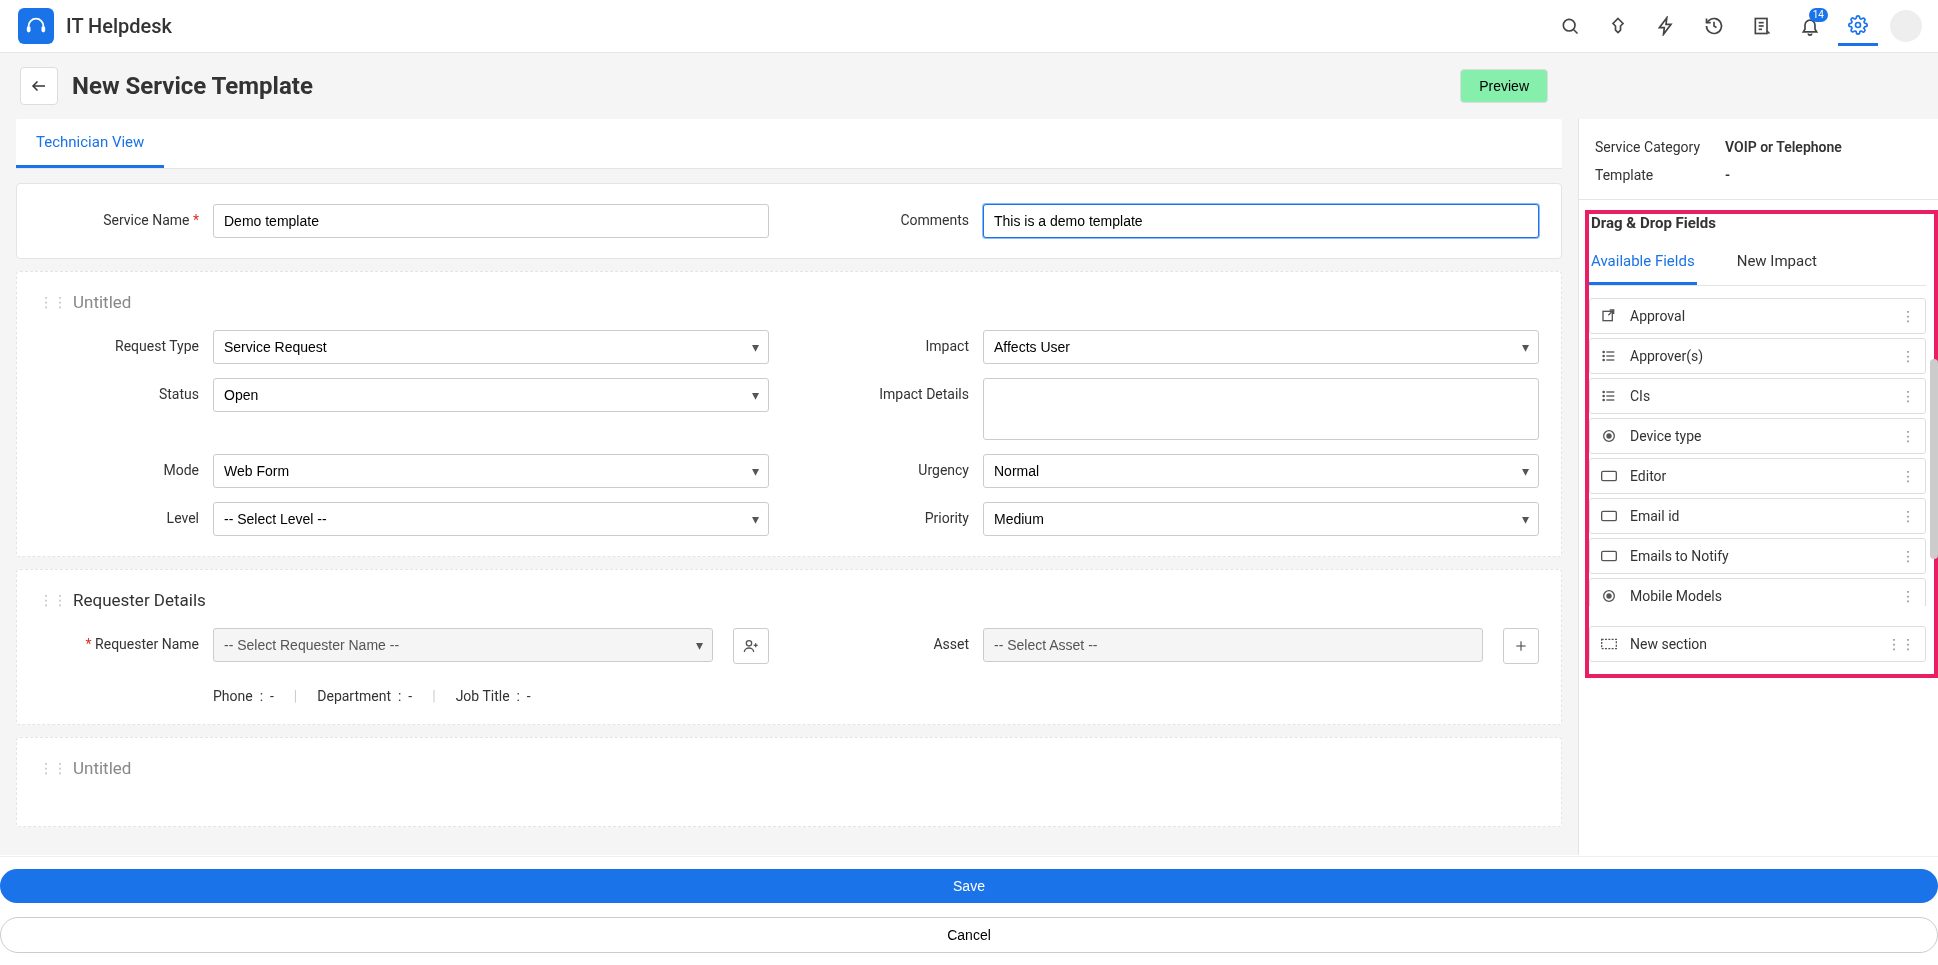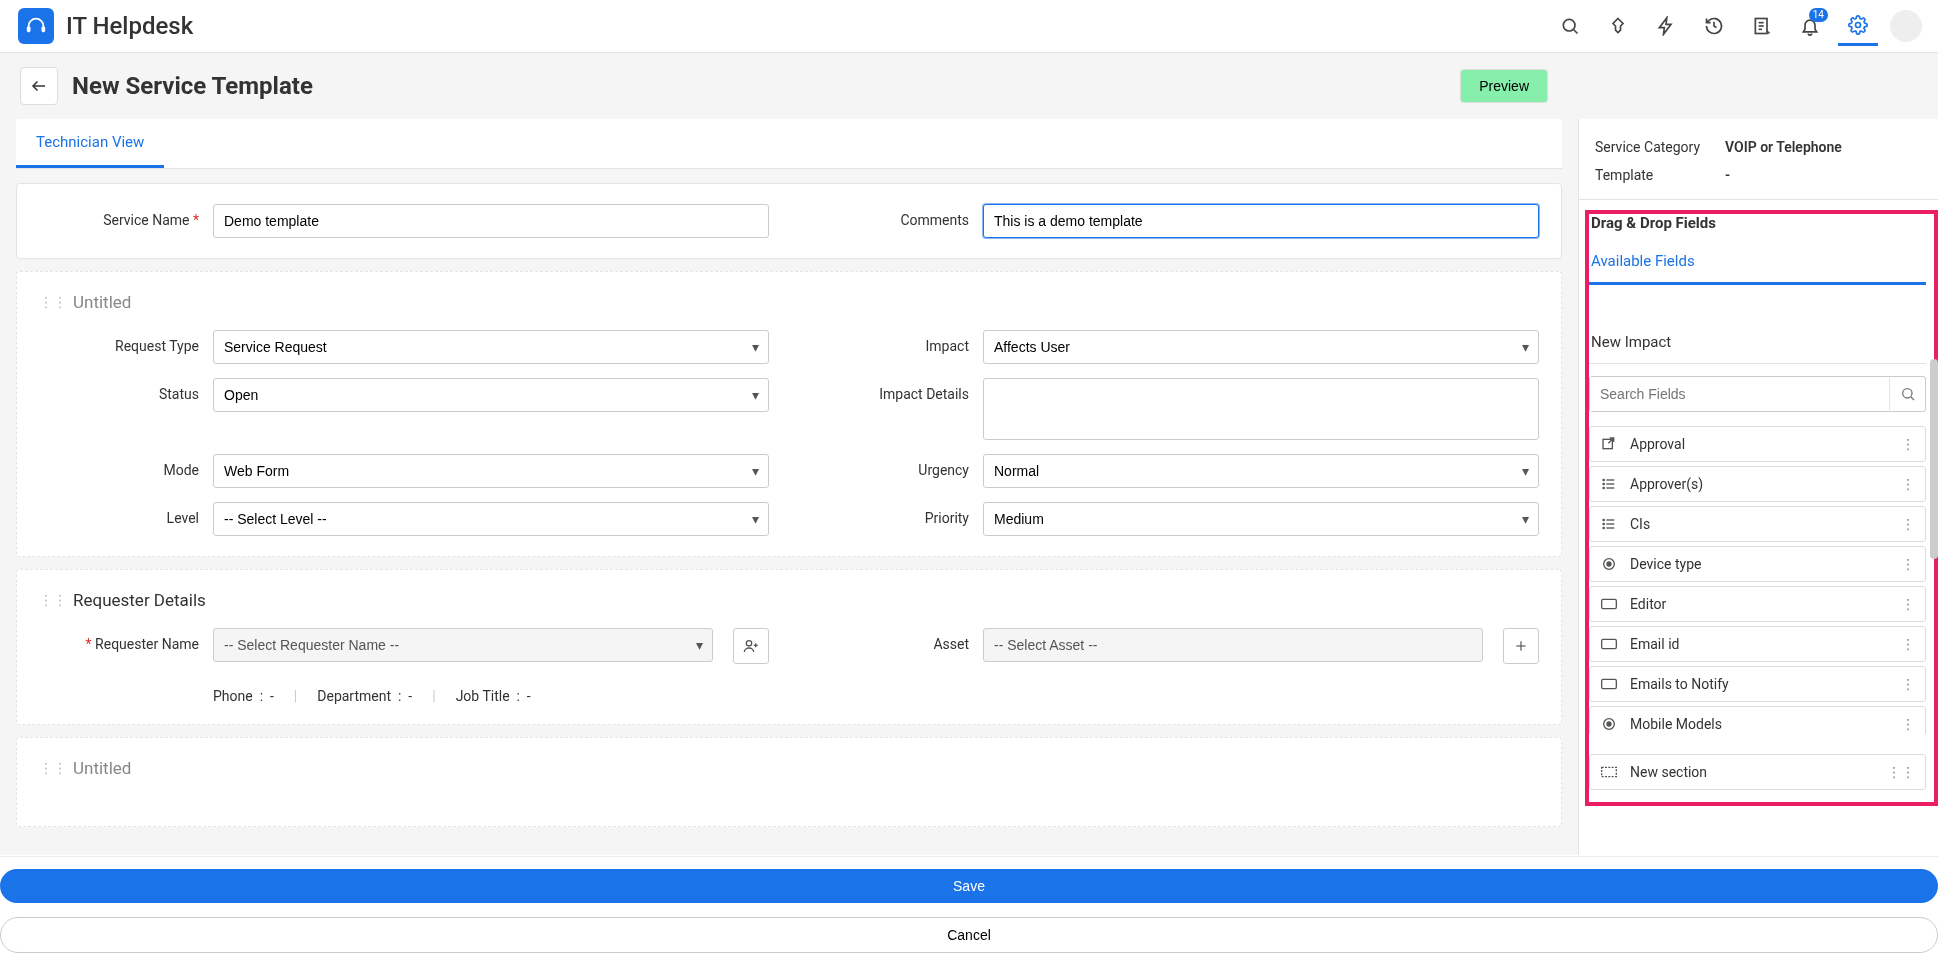--- a/index.html
+++ b/index.html
@@ -2,21 +2,21 @@
 <html><head>
 <meta charset="utf-8">
 <style>
 * { box-sizing: border-box; margin: 0; padding: 0; }
 body { font-family: -apple-system, BlinkMacSystemFont, "Segoe UI", Roboto, sans-serif; font-size: 14px; color: #333; background: #fff; }
 
 
 .app-header { display: flex; align-items: center; justify-content: space-between; padding: 6px 12px 6px 18px; border-bottom: 1px solid #e5e5e5; }
 .app-brand { display: flex; align-items: center; gap: 12px; }
 .app-logo { width: 36px; height: 36px; background: #1a73e8; border-radius: 6px; display: flex; align-items: center; justify-content: center; color: #fff; font-size: 20px; }
-.app-name { font-size: 24px; font-weight: 500; color: #333; }
+.app-name { font-size: 20px; font-weight: 500; color: #333; }
 .app-header-icons { display: flex; align-items: center; gap: 8px; }
 .header-icon { width: 40px; height: 40px; display: flex; align-items: center; justify-content: center; cursor: pointer; position: relative; color: #444; }
 .header-icon.active { border-bottom: 3px solid #1a73e8; color: #1a73e8; }
 .badge { position: absolute; top: 2px; right: 2px; background: #1a73e8; color: #fff; font-size: 10px; padding: 1px 4px; border-radius: 8px; line-height: 12px; }
 .avatar { width: 32px; height: 32px; border-radius: 50%; background: #eee; }
 
 
 .page-titlebar { background: #f5f5f5; display: flex; align-items: center; justify-content: space-between; padding: 14px 20px; }
 .page-title-left { display: flex; align-items: center; gap: 14px; }
 .back-btn { width: 38px; height: 38px; border: 1px solid #ddd; background:#fff; border-radius:4px; display:flex; align-items:center; justify-content:center; cursor:pointer; }
@@ -53,21 +53,21 @@
 
 
 .right-pane { width: 360px; background:#fff; border-left:1px solid #e4e4e4; padding: 14px 0 14px 14px; position:relative; }
 .meta-row { display:flex; padding:6px 10px 6px 2px; font-size:14px; }
 .meta-label { width:130px; color:#333; }
 .meta-value { font-weight:600; }
 .right-divider { border-top:1px solid #e4e4e4; margin:10px 0 10px -14px; }
 
 .highlight-box { border: 4px solid #e91e63; padding: 0 8px 12px 0; margin-left:-8px;}
 .dd-title { font-weight:700; font-size:15px; padding: 0 0 10px 2px; }
-.field-tabs { display:flex; gap:38px; border-bottom:1px solid #e4e4e4; margin-bottom:12px;flex-direction:column; }
+.field-tabs { display:flex; gap:38px; border-bottom:1px solid #e4e4e4; margin-bottom:12px; }
 .field-tab { padding:10px 2px 12px 2px; font-size:15px; cursor:pointer; }
 .field-tab.active { color:#1a73e8; border-bottom:3px solid #1a73e8; }
 .field-search { display:flex; border:1px solid #ccc; border-radius:3px; margin-bottom:14px; }
 .field-search input { flex:1; border:none; outline:none; padding:9px 10px; font-size:14px; }
 .field-search .search-btn { width:36px; border-left:1px solid #e4e4e4; display:flex; align-items:center; justify-content:center; color:#777;}
 .field-list { display:flex; flex-direction:column; gap:4px; max-height: 308px; overflow:hidden; }
 .field-item { display:flex; align-items:center; border:1px solid #ddd; border-radius:3px; padding:9px 10px; font-size:14px; gap:12px;}
 .field-icon { width:18px; color:#555; display:flex; align-items:center; justify-content:center;}
 .field-grip { margin-left:auto; color:#888; cursor:grab; }
 .new-section-item { margin-top:20px; }
@@ -306,29 +306,20 @@
         <div class="meta-value">-</div>
       </div>
     <div class="right-divider"></div>
 
     <div class="highlight-box">
       <div class="dd-title">Drag &amp; Drop Fields</div>
       <div class="field-tabs">
         <div class="field-tab active">Available Fields</div>
         <div class="field-tab">New Impact</div>
       </div>
-      <div class="field-search">
-        <input placeholder="Search Fields" style="">
-        <div class="search-btn">
-            <svg width="16" height="16" viewBox="0 0 24 24" fill="none" stroke="currentColor" stroke-width="2">
-              <circle cx="11" cy="11" r="7"></circle>
-              <line x1="21" y1="21" x2="16.5" y2="16.5"></line>
-            </svg>
-          </div>
-      </div>
       <div class="field-list" id="field-list">
           <div class="field-item">
             <span class="field-icon">
               <svg width="16" height="16" viewBox="0 0 24 24" fill="none" stroke="currentColor" stroke-width="2">
                 <rect x="3" y="5" width="14" height="14"></rect>
                 <path d="M13 3l6 0 0 6"></path>
                 <line x1="19" y1="3" x2="11" y2="11"></line>
               </svg>
             </span>
             <span>Approval</span>

